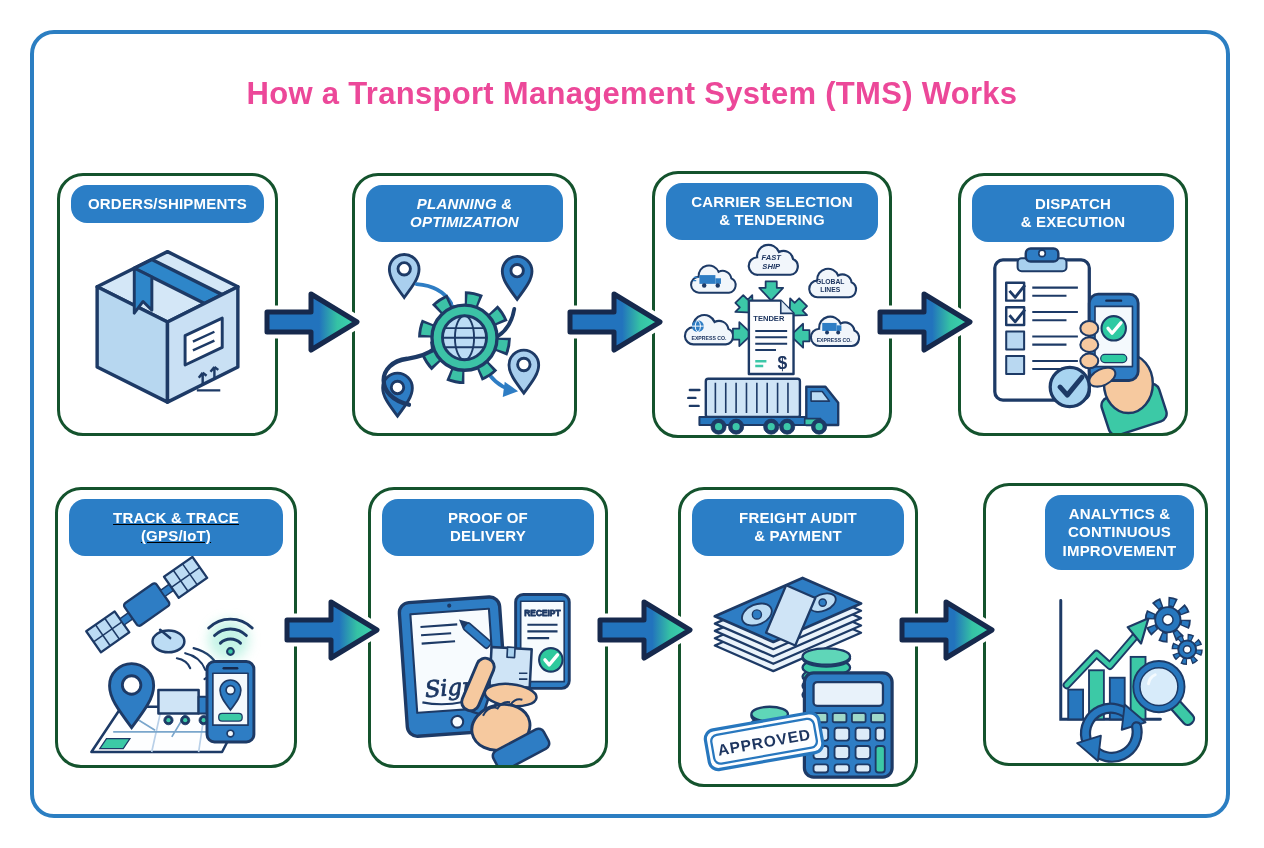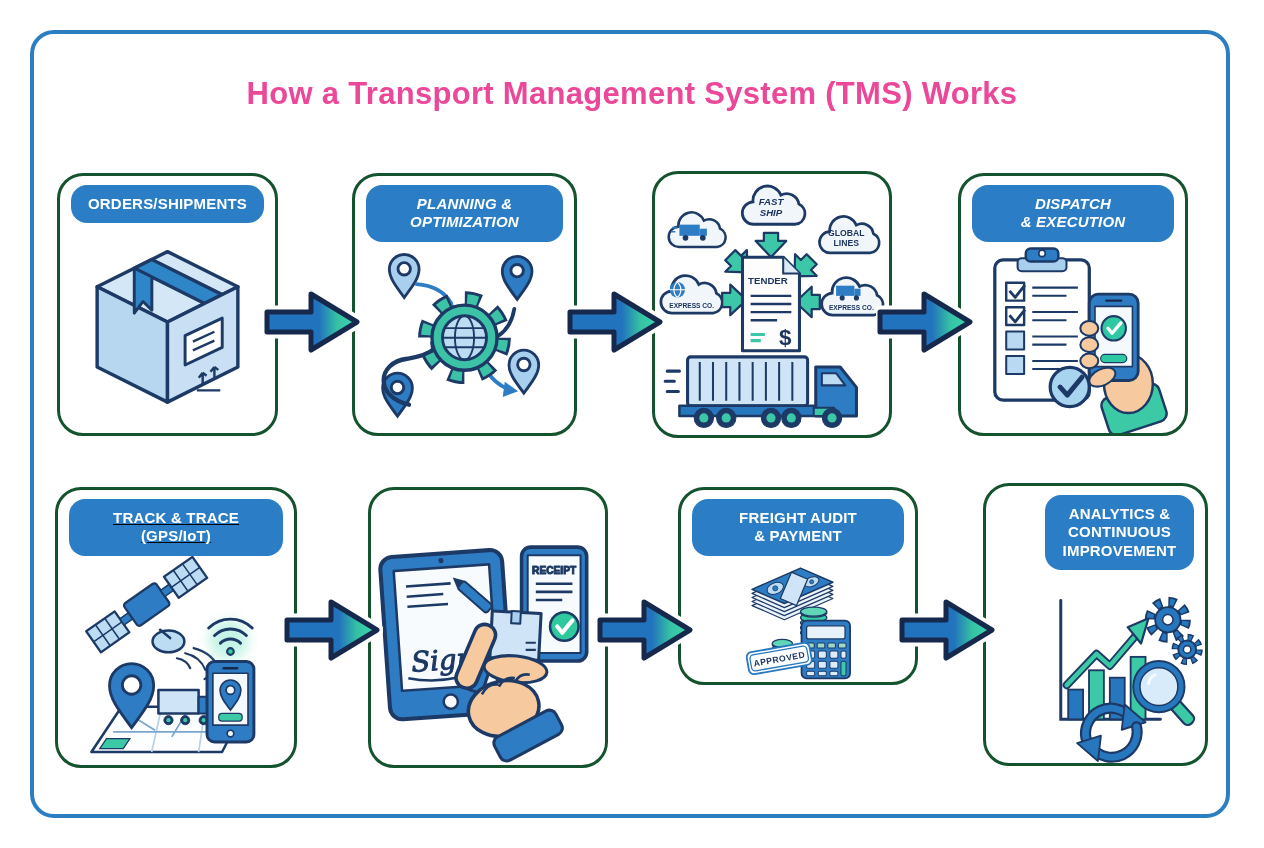--- a/index.html
+++ b/index.html
@@ -16,24 +16,24 @@
            padding:10px 4px; white-space:pre-line; letter-spacing:.2px; }
   .panel-art { flex:1; width:100%; min-height:0; }
   .panel-art svg { width:100%; height:100%; display:block; }
   .arrow { position:absolute; width:100px; height:72px; }
   svg text { font-family:"Liberation Sans", sans-serif; font-weight:bold; fill:#1d3560; }
   svg text.script { font-family:"DejaVu Serif", serif; font-style:italic; font-weight:normal; }
   
   #p1 { left:57px;  top:173px; width:221px; height:263px; }
   #p2 { left:352px; top:173px; width:225px; height:263px;font-style:italic; }
   #p3 { left:652px; top:171px; width:240px; height:267px; }
-  #p4 { left:958px; top:173px; width:230px; height:263px;font-style:italic; }
+  #p4 { left:958px; top:173px; width:230px; height:263px; }
   #p5 { left:55px;  top:487px; width:242px; height:281px;text-decoration:underline; }
   #p6 { left:368px; top:487px; width:240px; height:281px; }
-  #p7 { left:678px; top:487px; width:240px; height:198px; }
+  #p7 { left:678px; top:487px; width:240px; height:300px; }
   #p8 { left:983px; top:483px; width:225px; height:283px;padding-left:48px; }
   #a1 { left:263px; top:286px; } #a2 { left:566px; top:286px; } #a3 { left:876px; top:286px; }
   #a4 { left:283px; top:594px; } #a5 { left:596px; top:594px; } #a6 { left:898px; top:594px; }
 </style>
 </head>
 <body>
 
 <div class="canvas">
 
   <svg width="0" height="0" style="position:absolute" aria-hidden="true">
@@ -101,20 +101,22 @@
           <circle r="34" fill="#3cc2a6" stroke="#1d3a66" stroke-width="3.5"></circle>
           <circle r="23" fill="#bcdcf4" stroke="#1d3a66" stroke-width="3"></circle>
           <ellipse rx="10" ry="23" fill="none" stroke="#1d3a66" stroke-width="2"></ellipse>
           <path d="M-23 0H23M-20 -10H20M-20 10H20" stroke="#1d3a66" stroke-width="2"></path>
         </g>
       </svg>
     </div>
   </div>
 
   <div class="panel" id="p3">
+    <div class="panel-header">CARRIER SELECTION
+&amp; TENDERING</div>
     <div class="panel-art">
       <svg viewBox="0 0 230 245" preserveAspectRatio="xMidYMid meet">
         <g>
           <use href="#cloud-shape" transform="translate(82,4) scale(1.1)" fill="#f1f6fb" stroke="#1d3a66" stroke-width="2.5"></use>
           <text x="114" y="25" font-size="9.5" font-style="italic" text-anchor="middle">FAST</text>
           <text x="114" y="36" font-size="9.5" font-style="italic" text-anchor="middle">SHIP</text>
 
           <use href="#cloud-shape" transform="translate(10,30)" fill="#f1f6fb" stroke="#1d3a66" stroke-width="2.5"></use>
           <g fill="#2e7dc4">
             <rect x="24" y="44" width="20" height="11"></rect>
@@ -288,20 +290,22 @@
           <rect x="7" y="14" width="42" height="62" fill="#f4f9fd" stroke-width="2"></rect>
           <rect x="14" y="62" width="28" height="9" rx="4" fill="#3cc9a6" stroke-width="1.5"></rect>
           <circle cx="28" cy="86" r="4" fill="#f4f9fd" stroke-width="2"></circle>
         </g>
         <use href="#pin-shape" transform="translate(180,184) scale(0.8)" fill="#2e7dc4" stroke="#1d3a66" stroke-width="2.5"></use>
       </svg>
     </div>
   </div>
 
   <div class="panel" id="p6">
+    <div class="panel-header">PROOF OF
+DELIVERY</div>
     <div class="panel-art">
       <svg viewBox="0 0 230 250" preserveAspectRatio="xMidYMid meet">
         <g transform="rotate(-4 75 135)" stroke="#1d3a66" stroke-linejoin="round">
           <rect x="14" y="52" width="120" height="160" rx="12" fill="#2e7dc4" stroke-width="4"></rect>
           <rect x="27" y="66" width="94" height="118" fill="#f7fbfe" stroke-width="2.5"></rect>
           <circle cx="74" cy="59" r="2.5" fill="#1d3a66" stroke="none"></circle>
           <circle cx="74" cy="198" r="7" fill="#f7fbfe" stroke-width="2.5"></circle>
           <path d="M38 82h44M38 92h36M38 102h40" stroke-width="2.5"></path>
           <g transform="translate(100,92) rotate(135)">
             <rect x="-5" y="-26" width="10" height="38" rx="3" fill="#2e7dc4" stroke-width="2"></rect>

